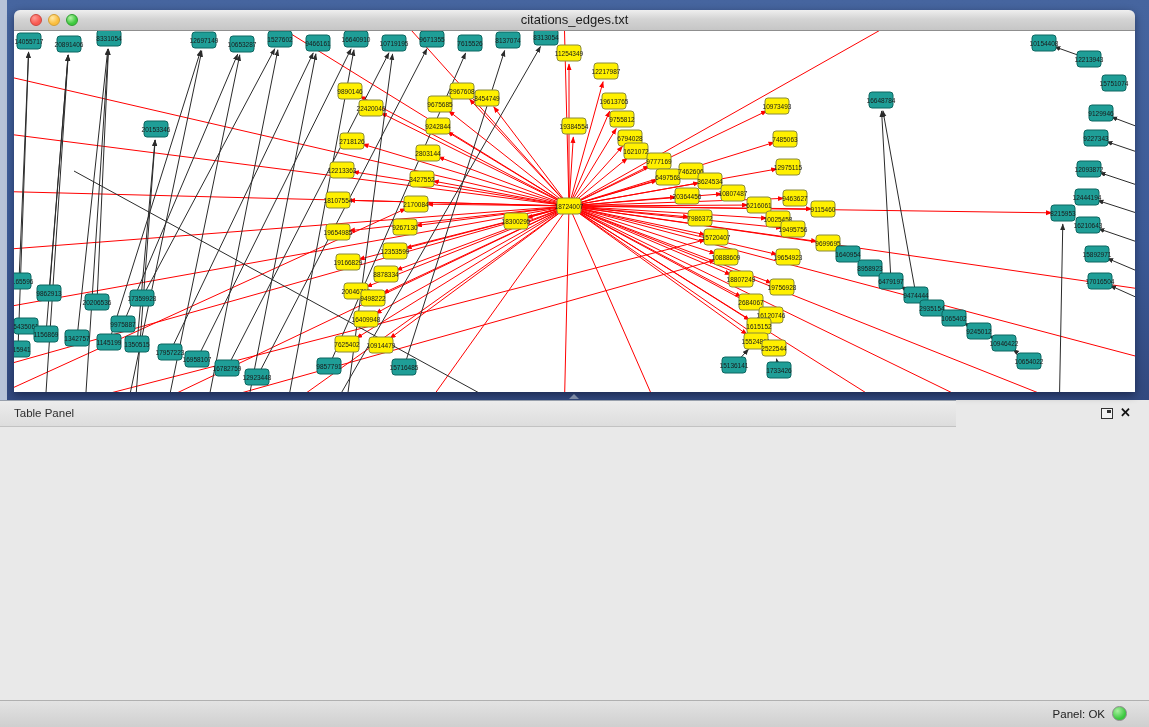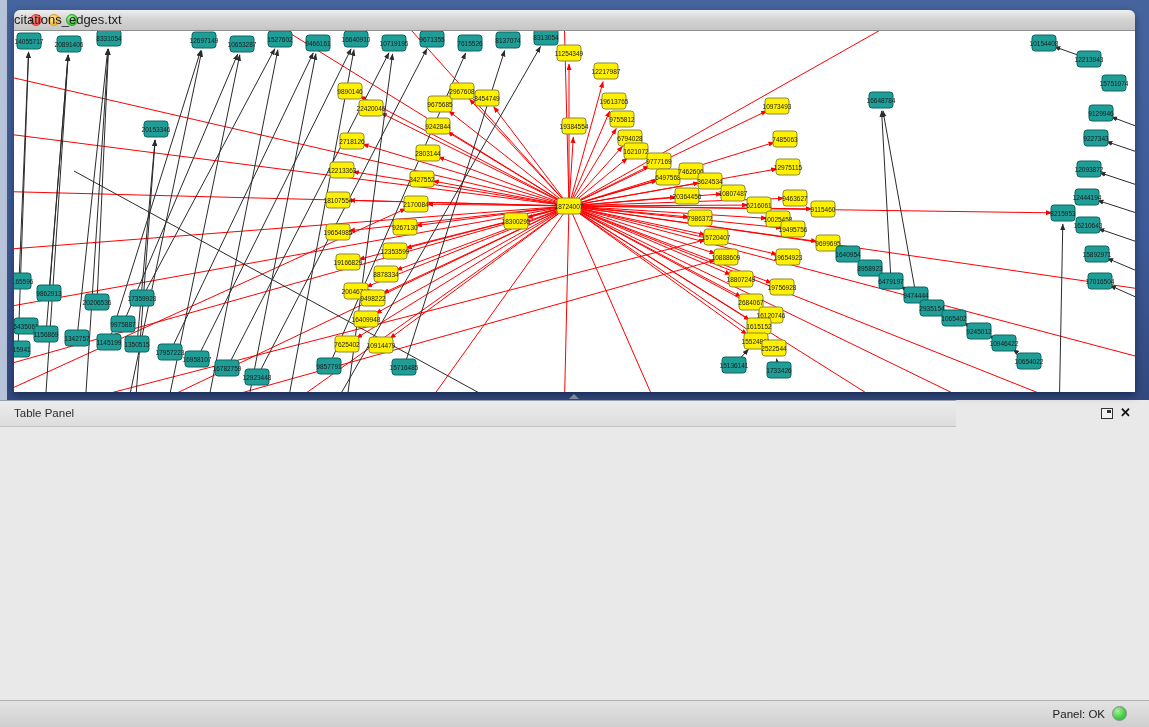--- a/index.html
+++ b/index.html
@@ -11,21 +11,21 @@
   .desktop-left{position:absolute;left:0;top:0;width:7px;height:400px;background:#b7c3d8;}
   .net-frame{position:absolute;left:14px;top:10px;width:1121px;height:382px;
              box-shadow:0 3px 8px rgba(0,0,20,.45);border-radius:6px 6px 0 0;}
   .titlebar{position:absolute;left:0;top:0;width:100%;height:20px;border-radius:6px 6px 0 0;
             background:linear-gradient(180deg,#efefef,#d4d4d4 45%,#c6c6c6);
             border-bottom:1px solid #8f8f8f;}
   .tl{position:absolute;top:4px;width:12px;height:12px;border-radius:50%;box-sizing:border-box;}
   .tl.red{left:16px;background:radial-gradient(circle at 35% 30%,#ff9a93,#f95a51 60%);border:1px solid #ce453d;}
   .tl.yel{left:34px;background:radial-gradient(circle at 35% 30%,#ffe9a8,#fbbe3f 60%);border:1px solid #d39f34;}
   .tl.grn{left:52px;background:radial-gradient(circle at 35% 30%,#b6f3a8,#3ec93f 60%);border:1px solid #2f9e30;}
-  .win-title{position:absolute;left:0;right:0;top:0;height:20px;line-height:20px;text-align:left;
+  .win-title{position:absolute;left:0;right:0;top:0;height:20px;line-height:20px;text-align:center;
              font-size:13px;color:#1c1c1c;}
   .canvas{position:absolute;left:0;top:21px;width:1121px;height:361px;background:#ffffff;overflow:hidden;}
   .canvas svg text{font-family:"Liberation Sans",sans-serif;}
   
   .split-dot{position:absolute;left:569px;top:394px;width:0;height:0;
              border-left:5px solid transparent;border-right:5px solid transparent;border-bottom:5px solid #7d8aa5;}
   
   .panel-header{position:absolute;left:0;top:400px;width:956px;height:27px;
                 background:linear-gradient(180deg,#ececec,#dddddd);
                 border-top:1px solid #98a0ac;border-bottom:1px solid #c2c2c2;box-sizing:border-box;}

